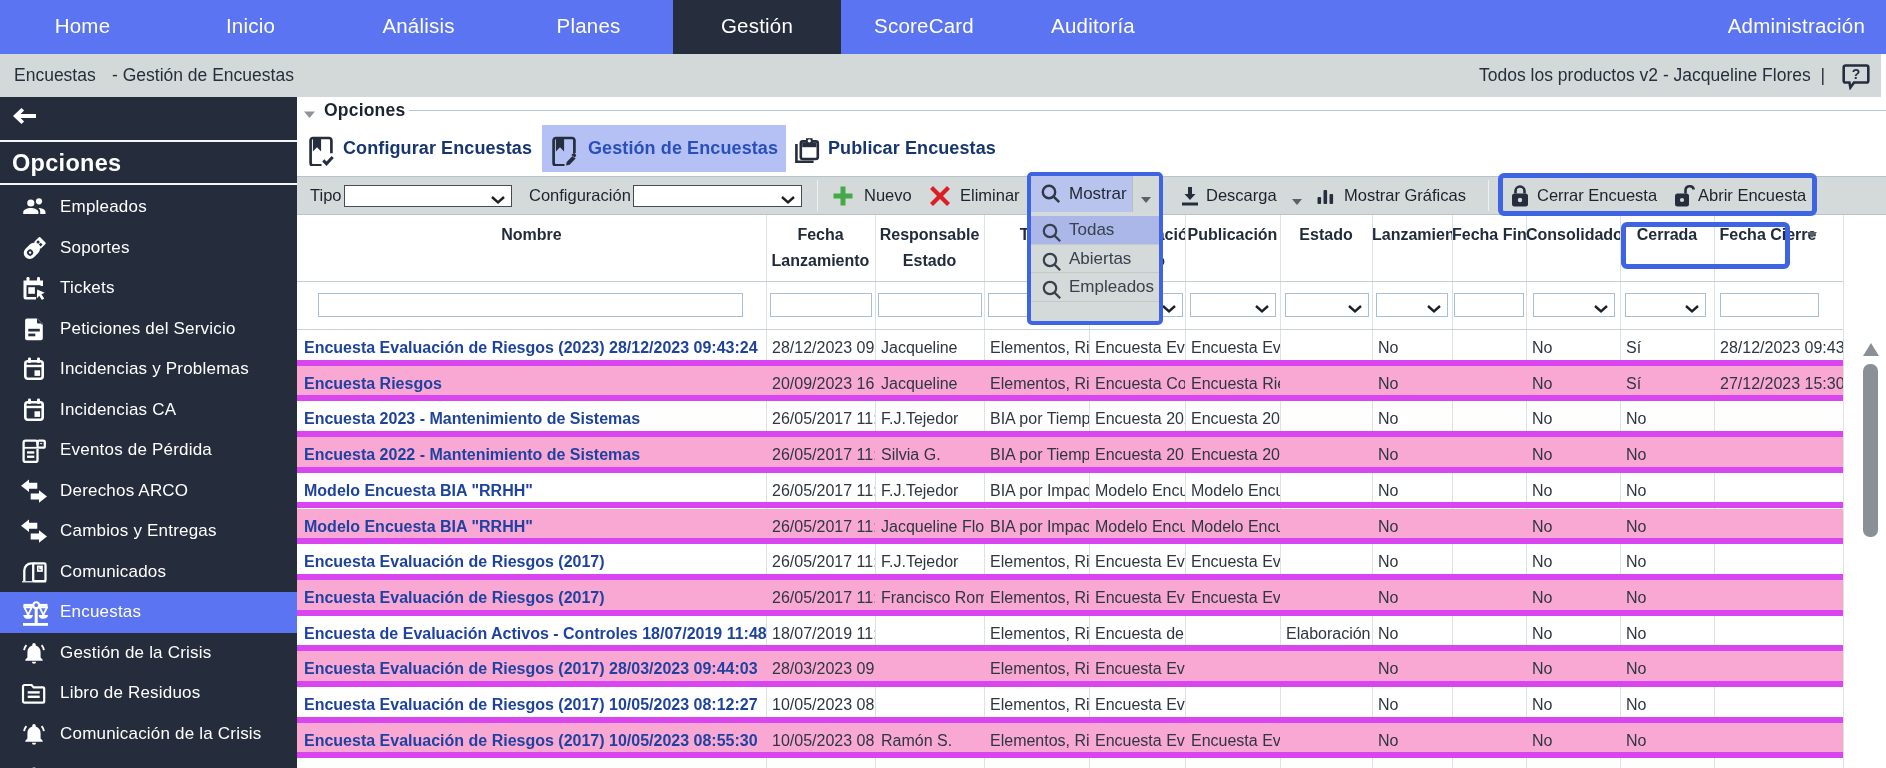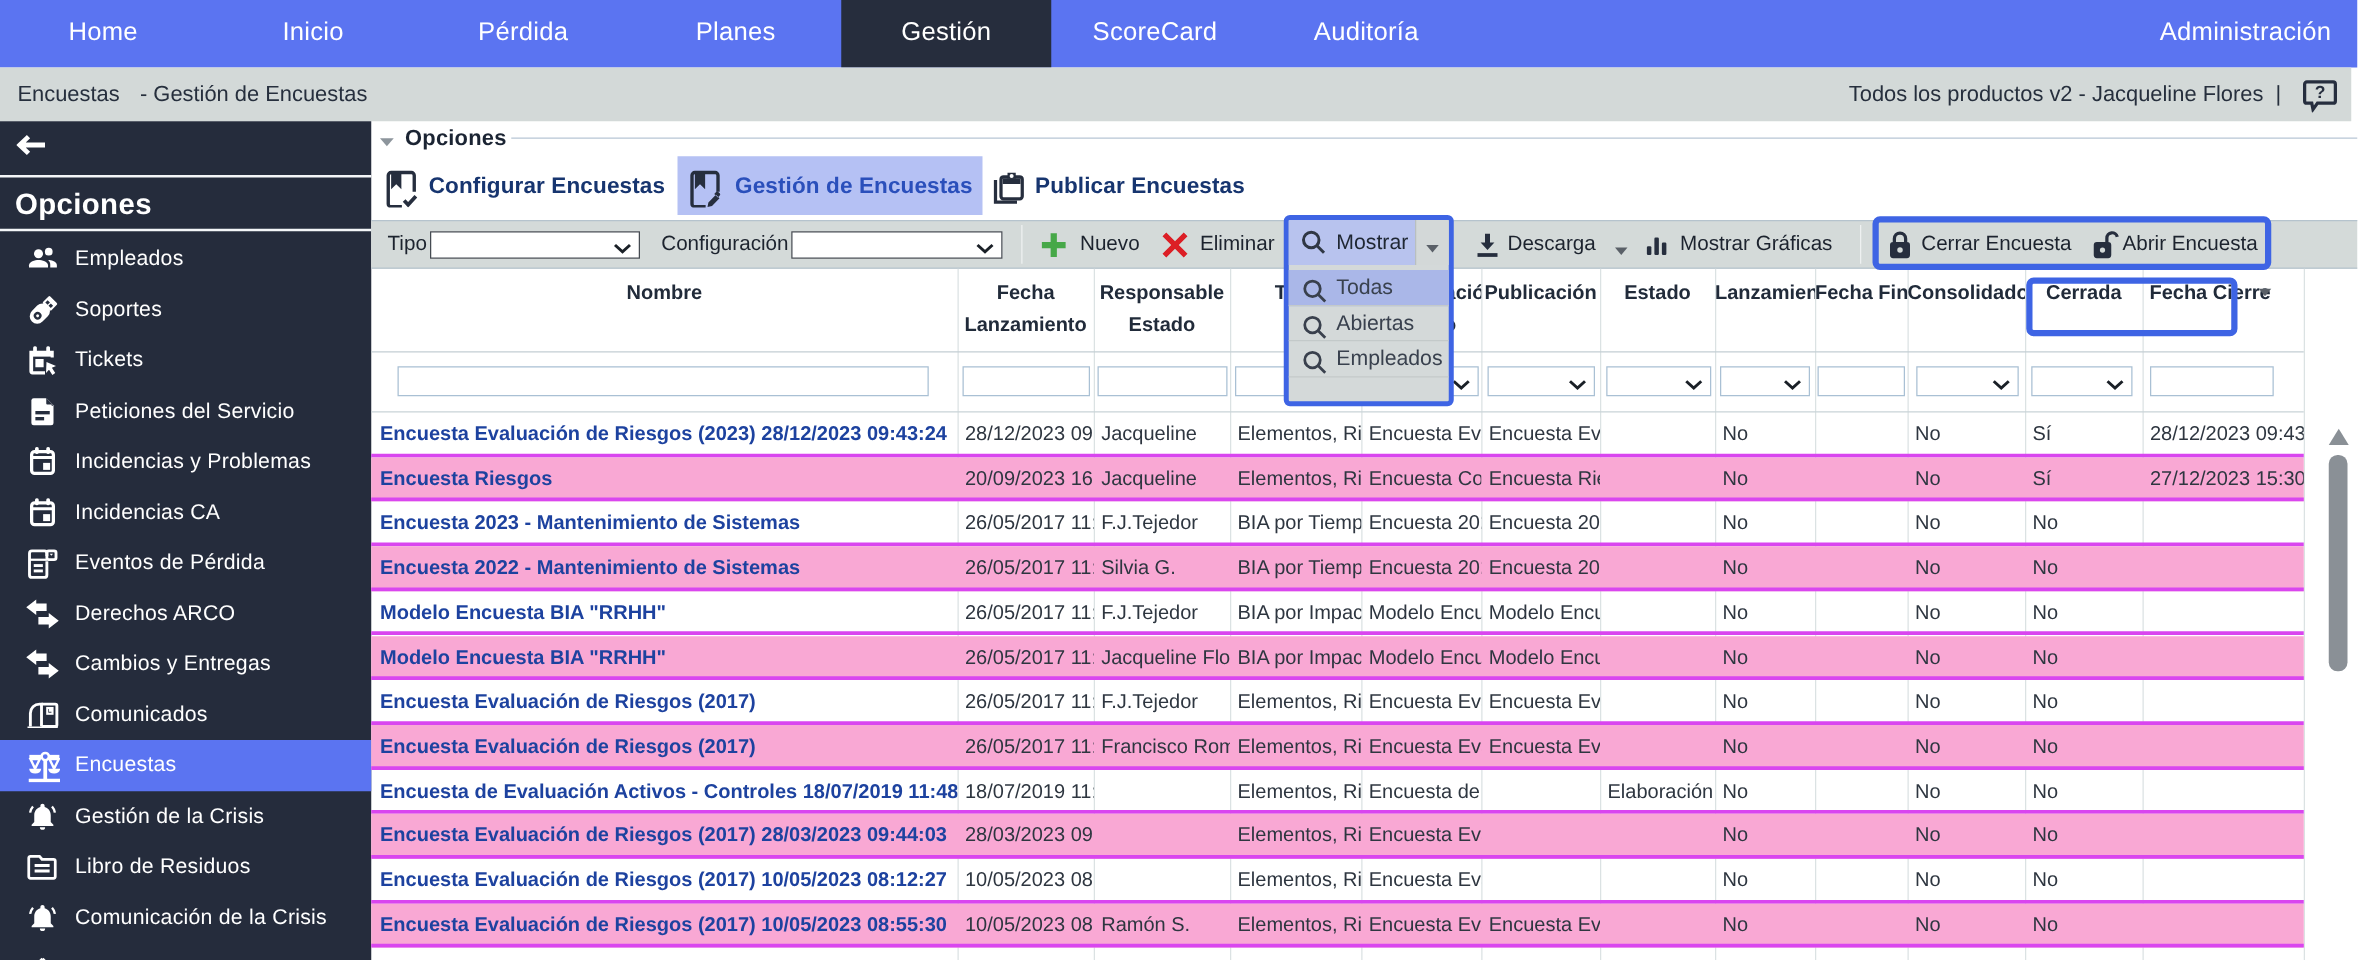--- a/index.html
+++ b/index.html
@@ -31,21 +31,21 @@
 .tsel { position:absolute; top:8px; height:22px; background:#fff; border:1px solid #454b52; }
 .tsep { position:absolute; top:3px; width:1px; height:31px; background:#eef1f1; }
 .chev { position:absolute; right:5px; top:50%; margin-top:-5px; }
 
 .vline { position:absolute; top:215px; height:553px; width:1px; background:#dbe2e3; }
 #hdrbot { position:absolute; left:297px; top:281px; width:1546px; height:1px; background:#c3ced3; }
 #filtbot { position:absolute; left:297px; top:329px; width:1546px; height:1px; background:#c9d3d7; }
 .hcell { position:absolute; top:222px; font-size:16px; font-weight:bold; color:#212b3a; text-align:center; line-height:26px; white-space:nowrap; overflow:hidden; }
 .finp { position:absolute; top:293px; height:24px; background:#fff; border:1px solid #a9c0d4; }
 .fsel { position:absolute; top:293px; height:24px; background:#fff; border:1px solid #a9c0d4; }
-.drow { position:absolute; left:297px; width:1546px; height:35.7px; border-bottom:3px solid #d946ef; }
+.drow { position:absolute; left:297px; width:1546px; height:35.7px; border-bottom:6px solid #d946ef; }
 .drow.alt { background:#f9a8d4; }
 .dcell { position:absolute; top:0; height:35.7px; line-height:35.7px; font-size:16px; color:#2e3640; padding-left:6px; margin-left:-297px; white-space:nowrap; overflow:hidden; }
 .dlink { position:absolute; top:0; height:35.7px; line-height:35.7px; font-size:16px; font-weight:bold; color:#1d429f; padding-left:7px; margin-left:-297px; white-space:nowrap; overflow:hidden; }
 
 #dd { position:absolute; left:1027px; top:172px; width:136px; height:153px; border:4px solid #3e64e4; border-radius:5px; background:#d4d9d9; z-index:40; }
 #ddbtn { position:absolute; left:0px; top:0px; width:101px; height:36px; background:#b8c3ee; }
 #ddarr { position:absolute; left:101px; top:0px; width:27px; height:36px; background:#d3d8d8; border-left:1px solid #b9bfbf; }
 #ddmagbtn { position:absolute; left:7px; top:5px; }
 #ddlbl { position:absolute; left:38px; top:0; line-height:36px; font-size:17px; color:#1f2733; }
 #ddpanel { position:absolute; left:0; top:40px; width:128px; }
@@ -59,21 +59,21 @@
 #sbtri { position:absolute; left:1863px; top:343px; width:0; height:0; border-left:8px solid transparent; border-right:8px solid transparent; border-bottom:13px solid #8a9096; }
 #sbthumb { position:absolute; left:1863px; top:364px; width:15px; height:173px; background:#8a9096; border-radius:7px; }
 </style></head>
 <body>
 <div id="stage">
   <div id="nav"></div>
   <div id="navactive"></div>
   <div id="nav_items">
     <div class="navit" style="left:40px;width:85px">Home</div>
     <div class="navit" style="left:208px;width:85px">Inicio</div>
-    <div class="navit" style="left:366px;width:105px">Pérdida</div>
+    <div class="navit" style="left:366px;width:105px">Análisis</div>
     <div class="navit" style="left:541px;width:95px">Planes</div>
     <div class="navit" style="left:673px;width:168px">Gestión</div>
     <div class="navit" style="left:869px;width:110px">ScoreCard</div>
     <div class="navit" style="left:1038px;width:110px">Auditoría</div>
     <div class="navit" style="right:21px;width:160px;text-align:right">Administración</div>
   </div>
   <div id="crumb">
     <span style="position:absolute;left:14px;top:0;line-height:43px">Encuestas</span>
     <span style="position:absolute;left:112px;top:0;line-height:43px">- Gestión de Encuestas</span>
     <span style="position:absolute;right:56px;top:0;line-height:43px">Todos los productos v2 - Jacqueline Flores&nbsp;&nbsp;|</span>

